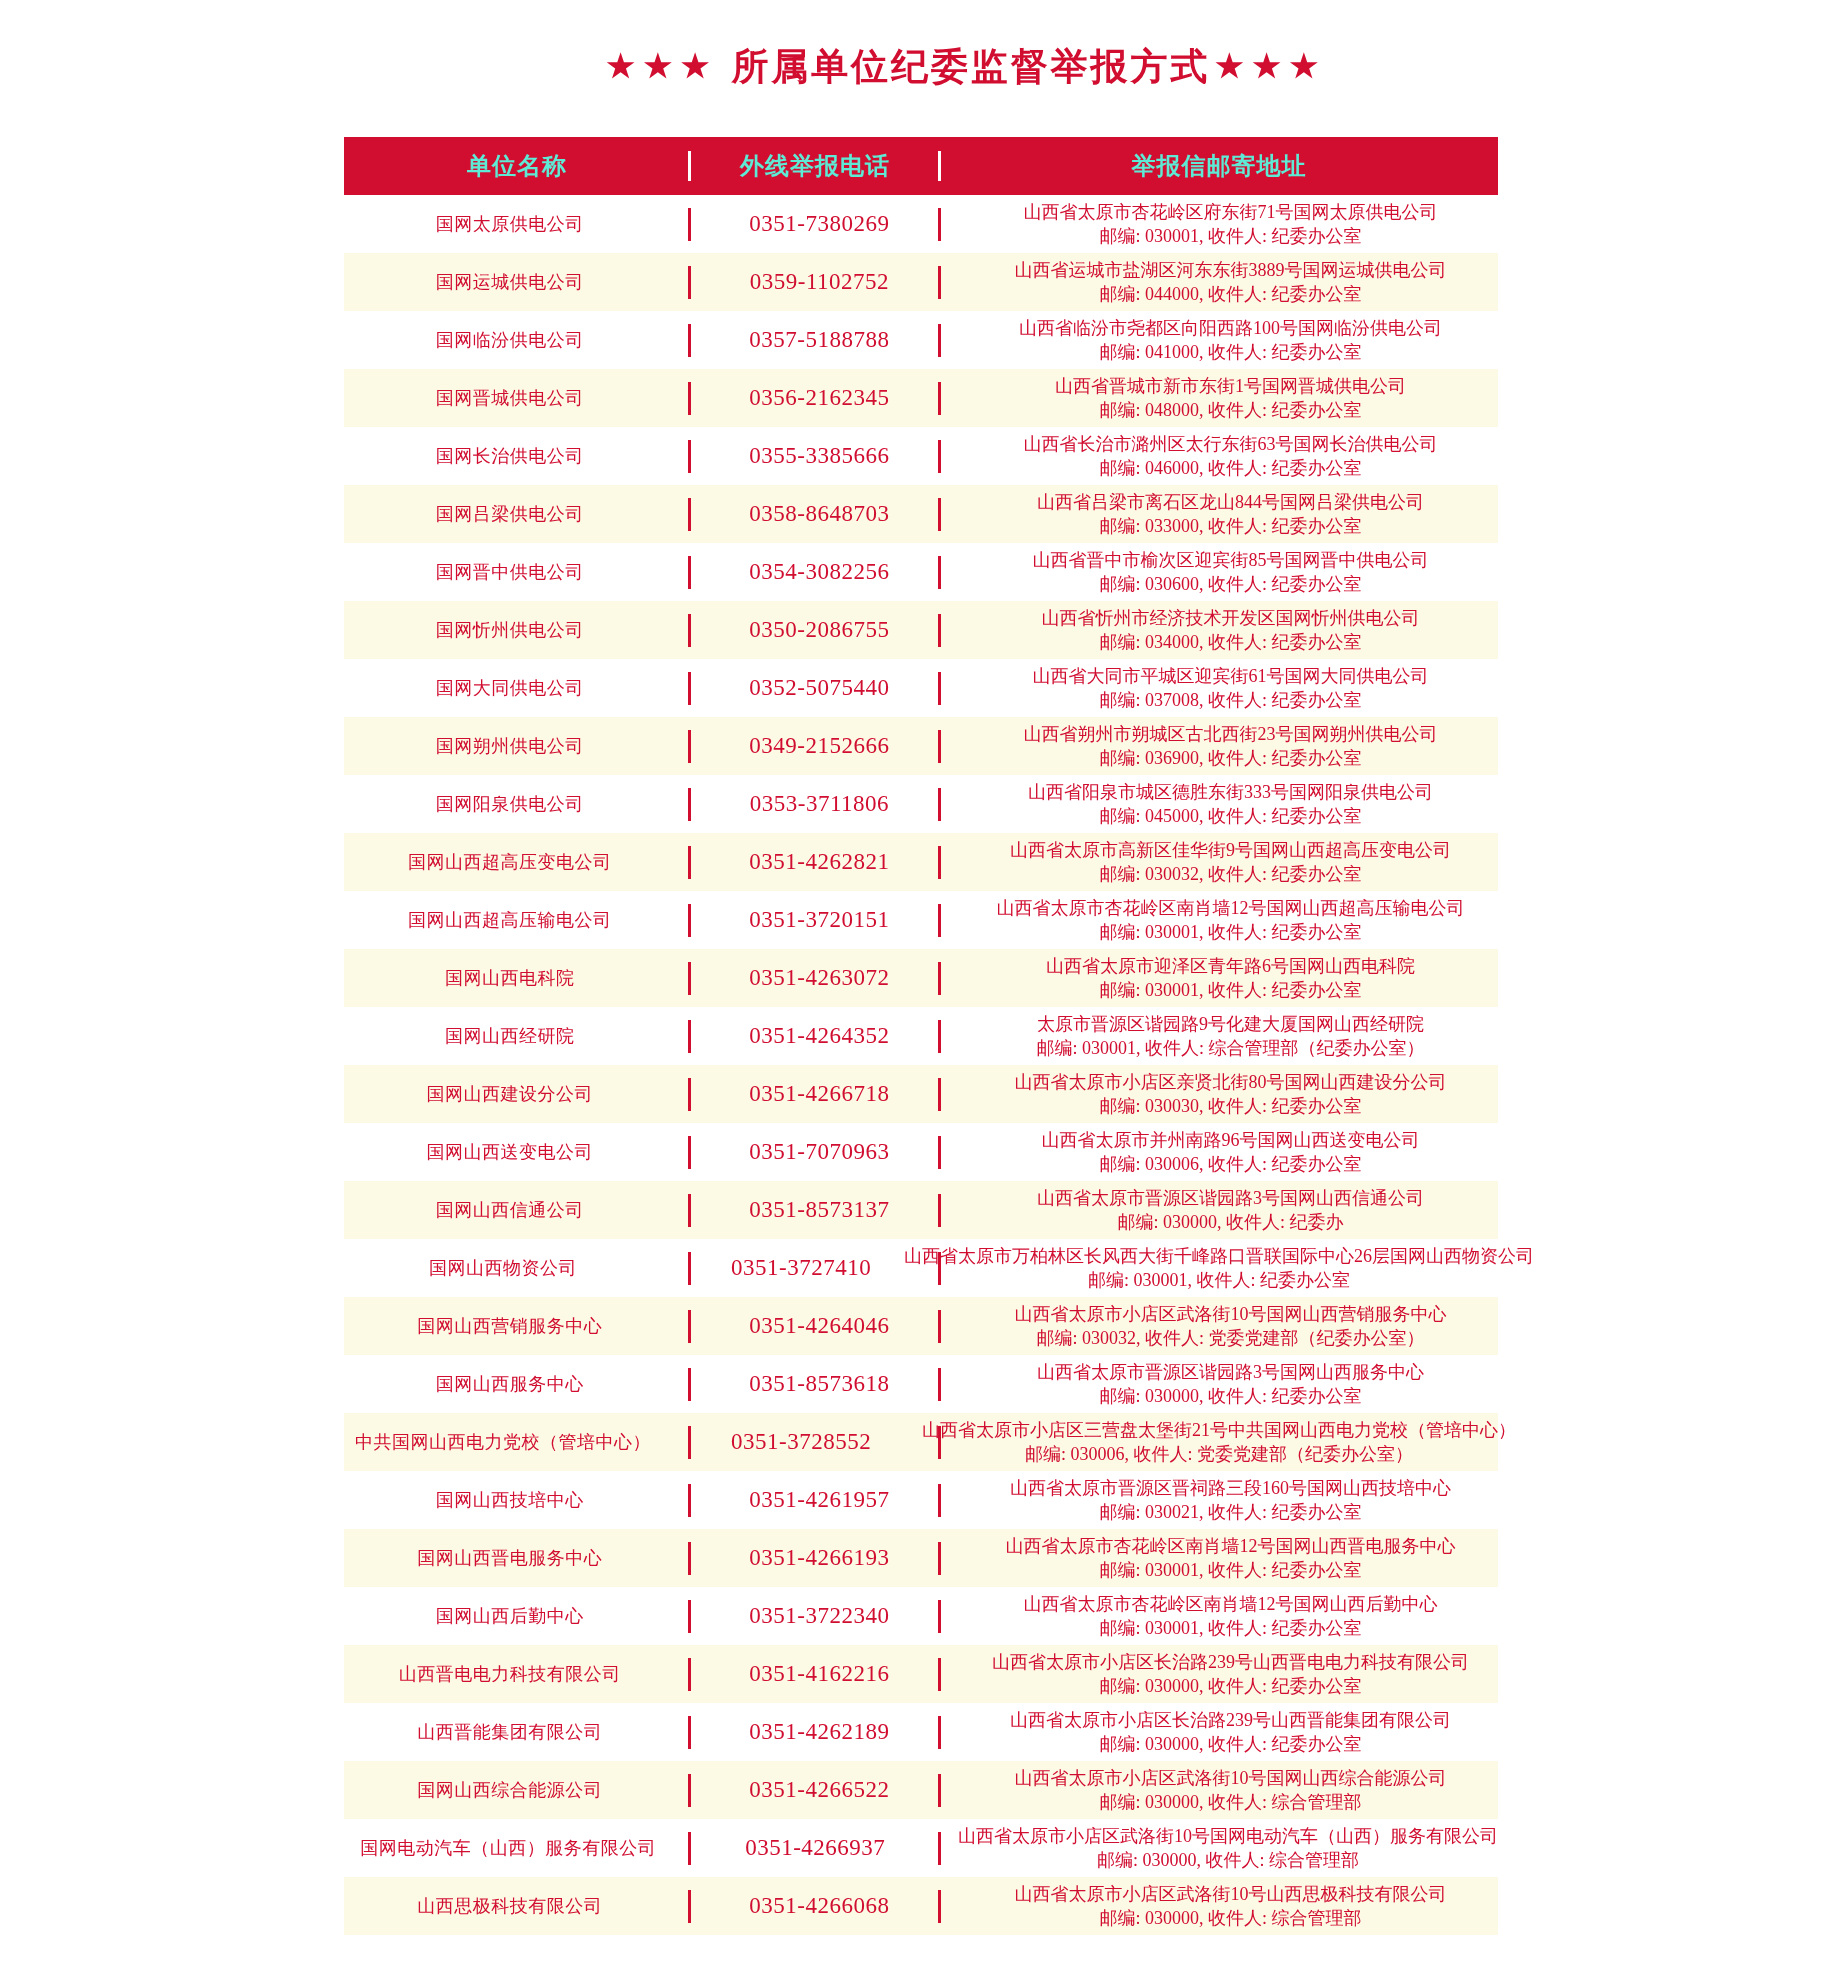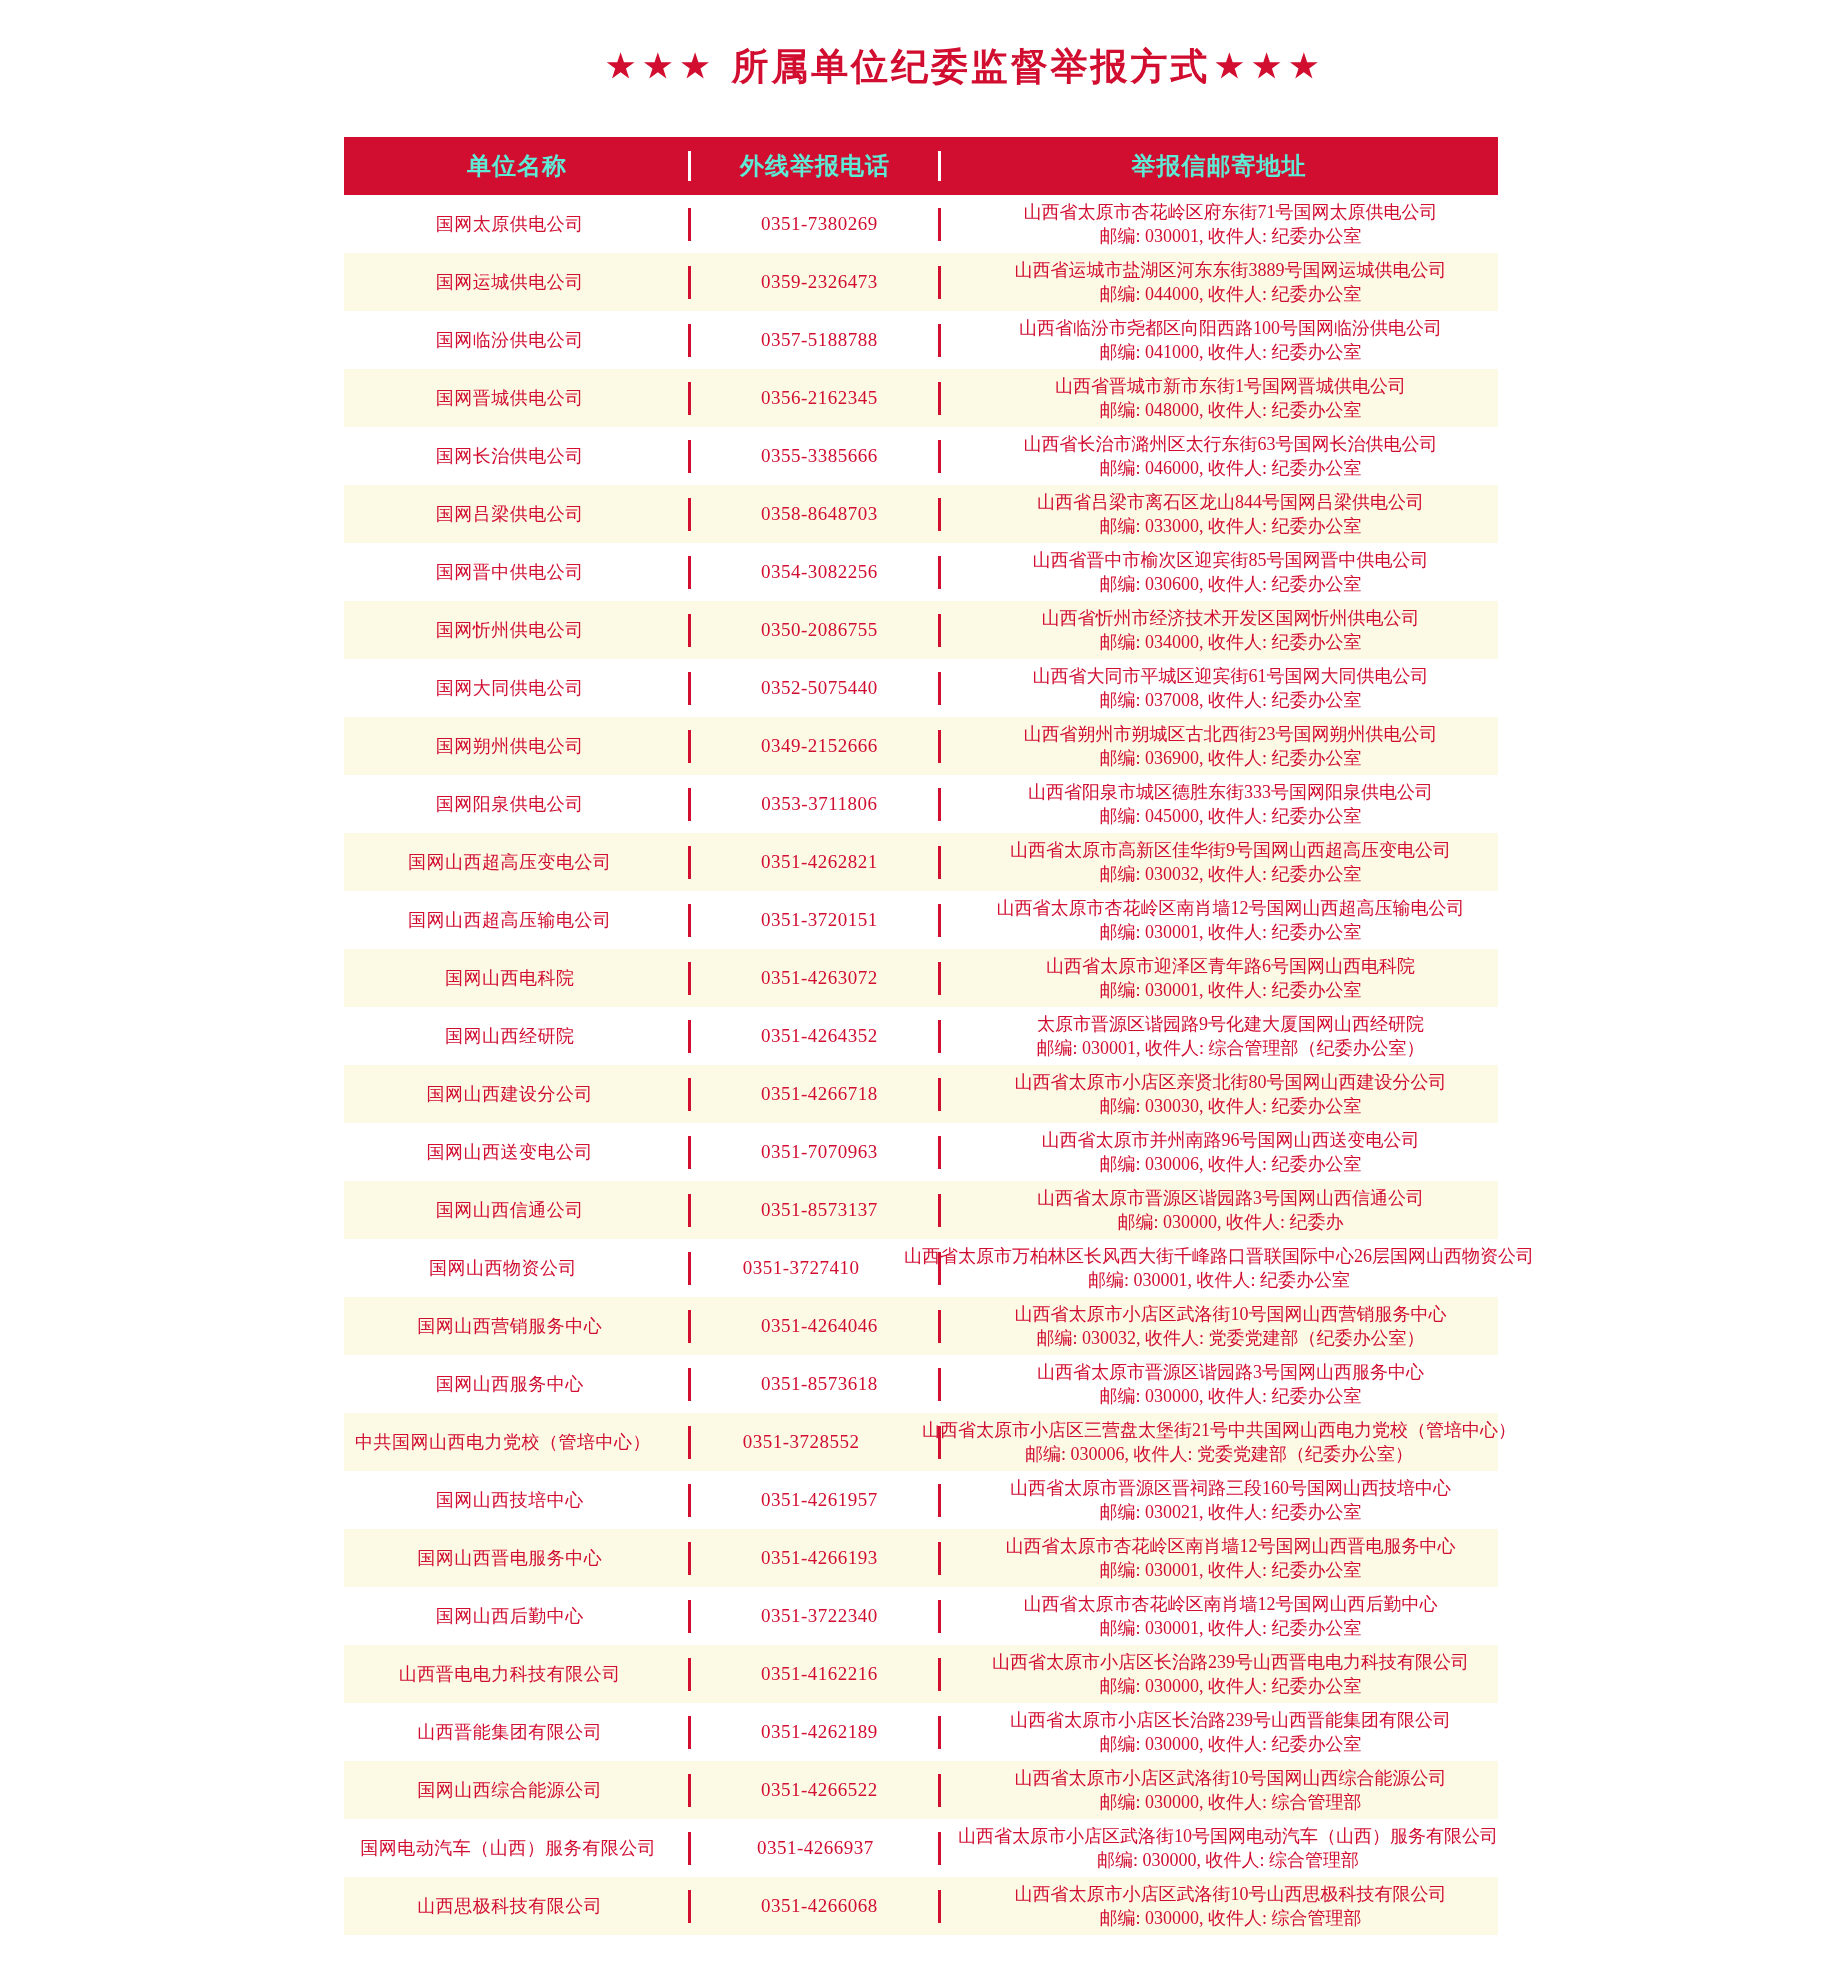--- a/index.html
+++ b/index.html
@@ -36,21 +36,21 @@
   .c3{width:558px;}
   .hsep{position:absolute;top:14.4px;width:2.9px;height:30px;background:#ffffff;}
   .hsep.p1{left:344px;}
   .hsep.p2{left:594px;}
 
   .row{
     height:58px;display:flex;position:relative;color:var(--red);gap:24px;
   }
   .row.alt{background:var(--cream);}
   .c-name{font-size:18px;letter-spacing:0.5px;}
-  .c-phone{font-size:19px;letter-spacing:0.5px;}
+  .c-phone{font-size:23px;letter-spacing:0.5px;}
   .c-addr{flex-direction:column;justify-content:center;font-size:18px;line-height:24px;white-space:nowrap;}
   .tick{position:absolute;top:12.5px;width:2.9px;height:33px;background:var(--red);}
   .tick.p1{left:344px;}
   .tick.p2{left:594px;}
 </style>
 </head>
 <body>
 
 <div class="title-wrap">
   <span class="stars left">★★★</span><span class="title-text">所属单位纪委监督举报方式</span><span class="stars right">★★★</span>
@@ -71,21 +71,21 @@
     <div class="cell c3 c-addr">
       <div class="addr-line1">山西省太原市杏花岭区府东街71号国网太原供电公司</div>
       <div class="addr-line2">邮编: 030001, 收件人: 纪委办公室</div>
     </div>
     <span class="tick p1"></span>
     <span class="tick p2"></span>
   </div>
 
   <div class="row alt">
     <div class="cell c1 c-name">国网运城供电公司</div>
-    <div class="cell c2 c-phone">0359-2326473</div>
+    <div class="cell c2 c-phone">0359-1102752</div>
     <div class="cell c3 c-addr">
       <div class="addr-line1">山西省运城市盐湖区河东东街3889号国网运城供电公司</div>
       <div class="addr-line2">邮编: 044000, 收件人: 纪委办公室</div>
     </div>
     <span class="tick p1"></span>
     <span class="tick p2"></span>
   </div>
 
   <div class="row">
     <div class="cell c1 c-name">国网临汾供电公司</div>

